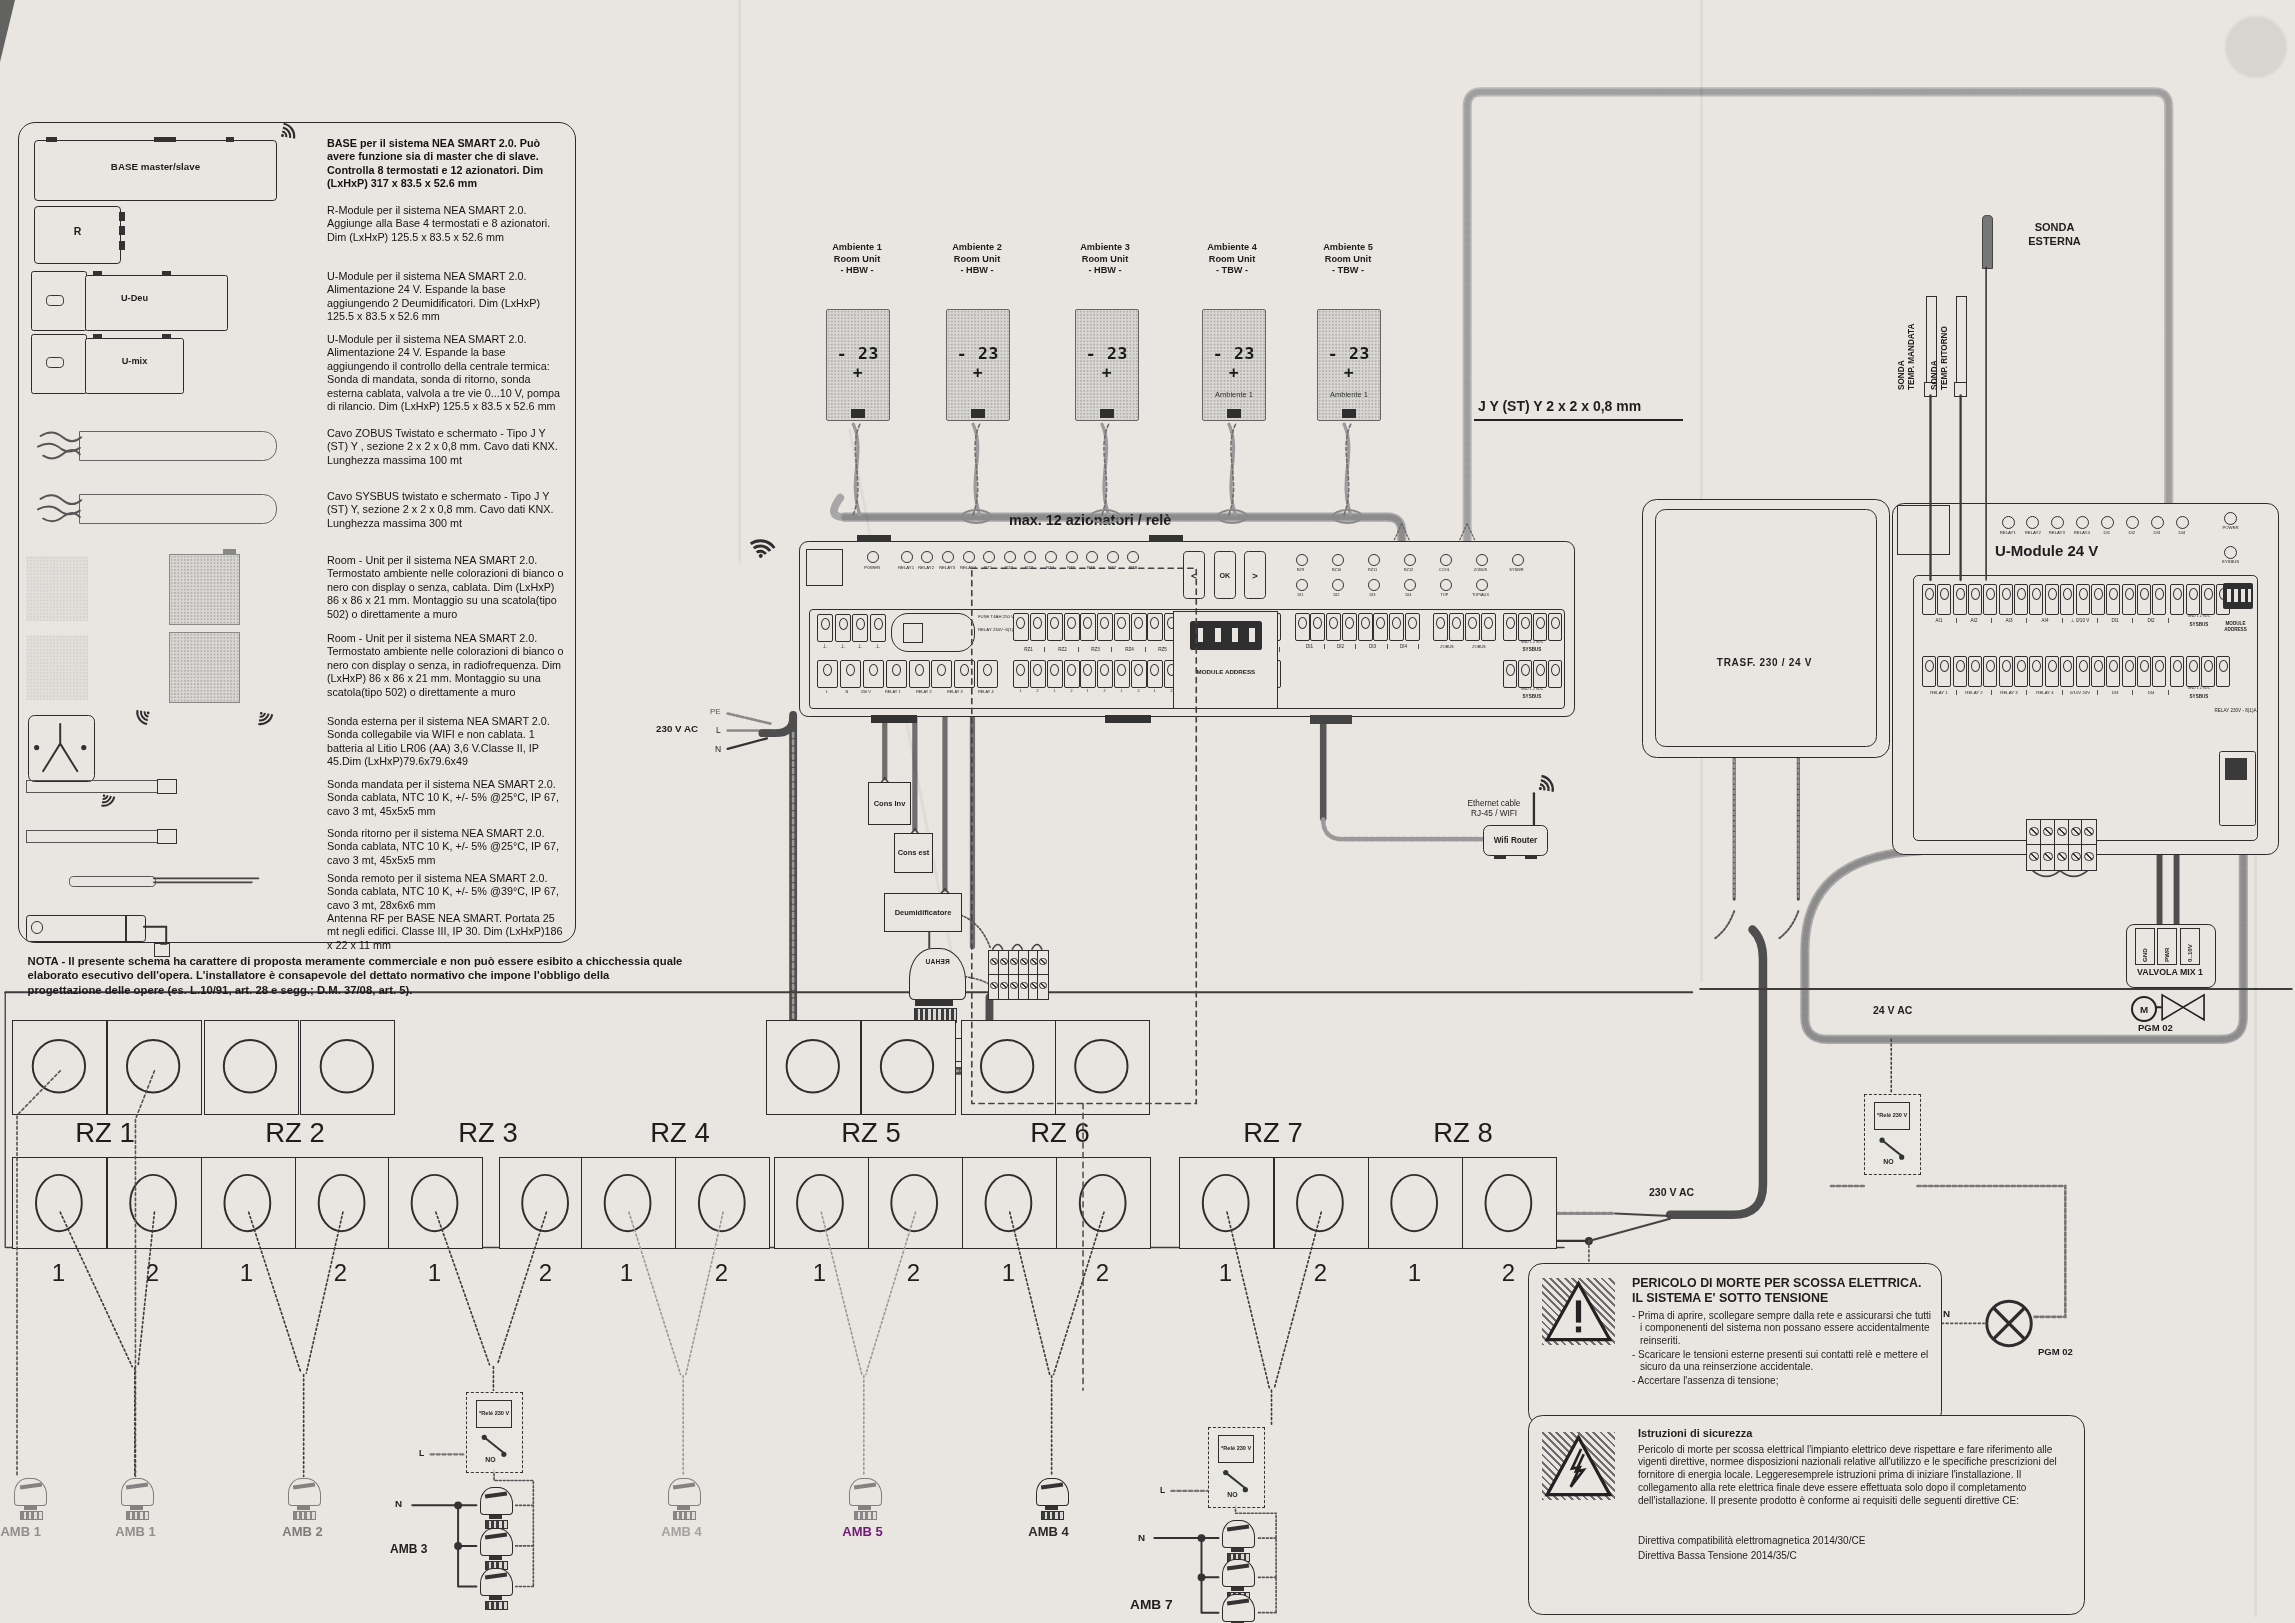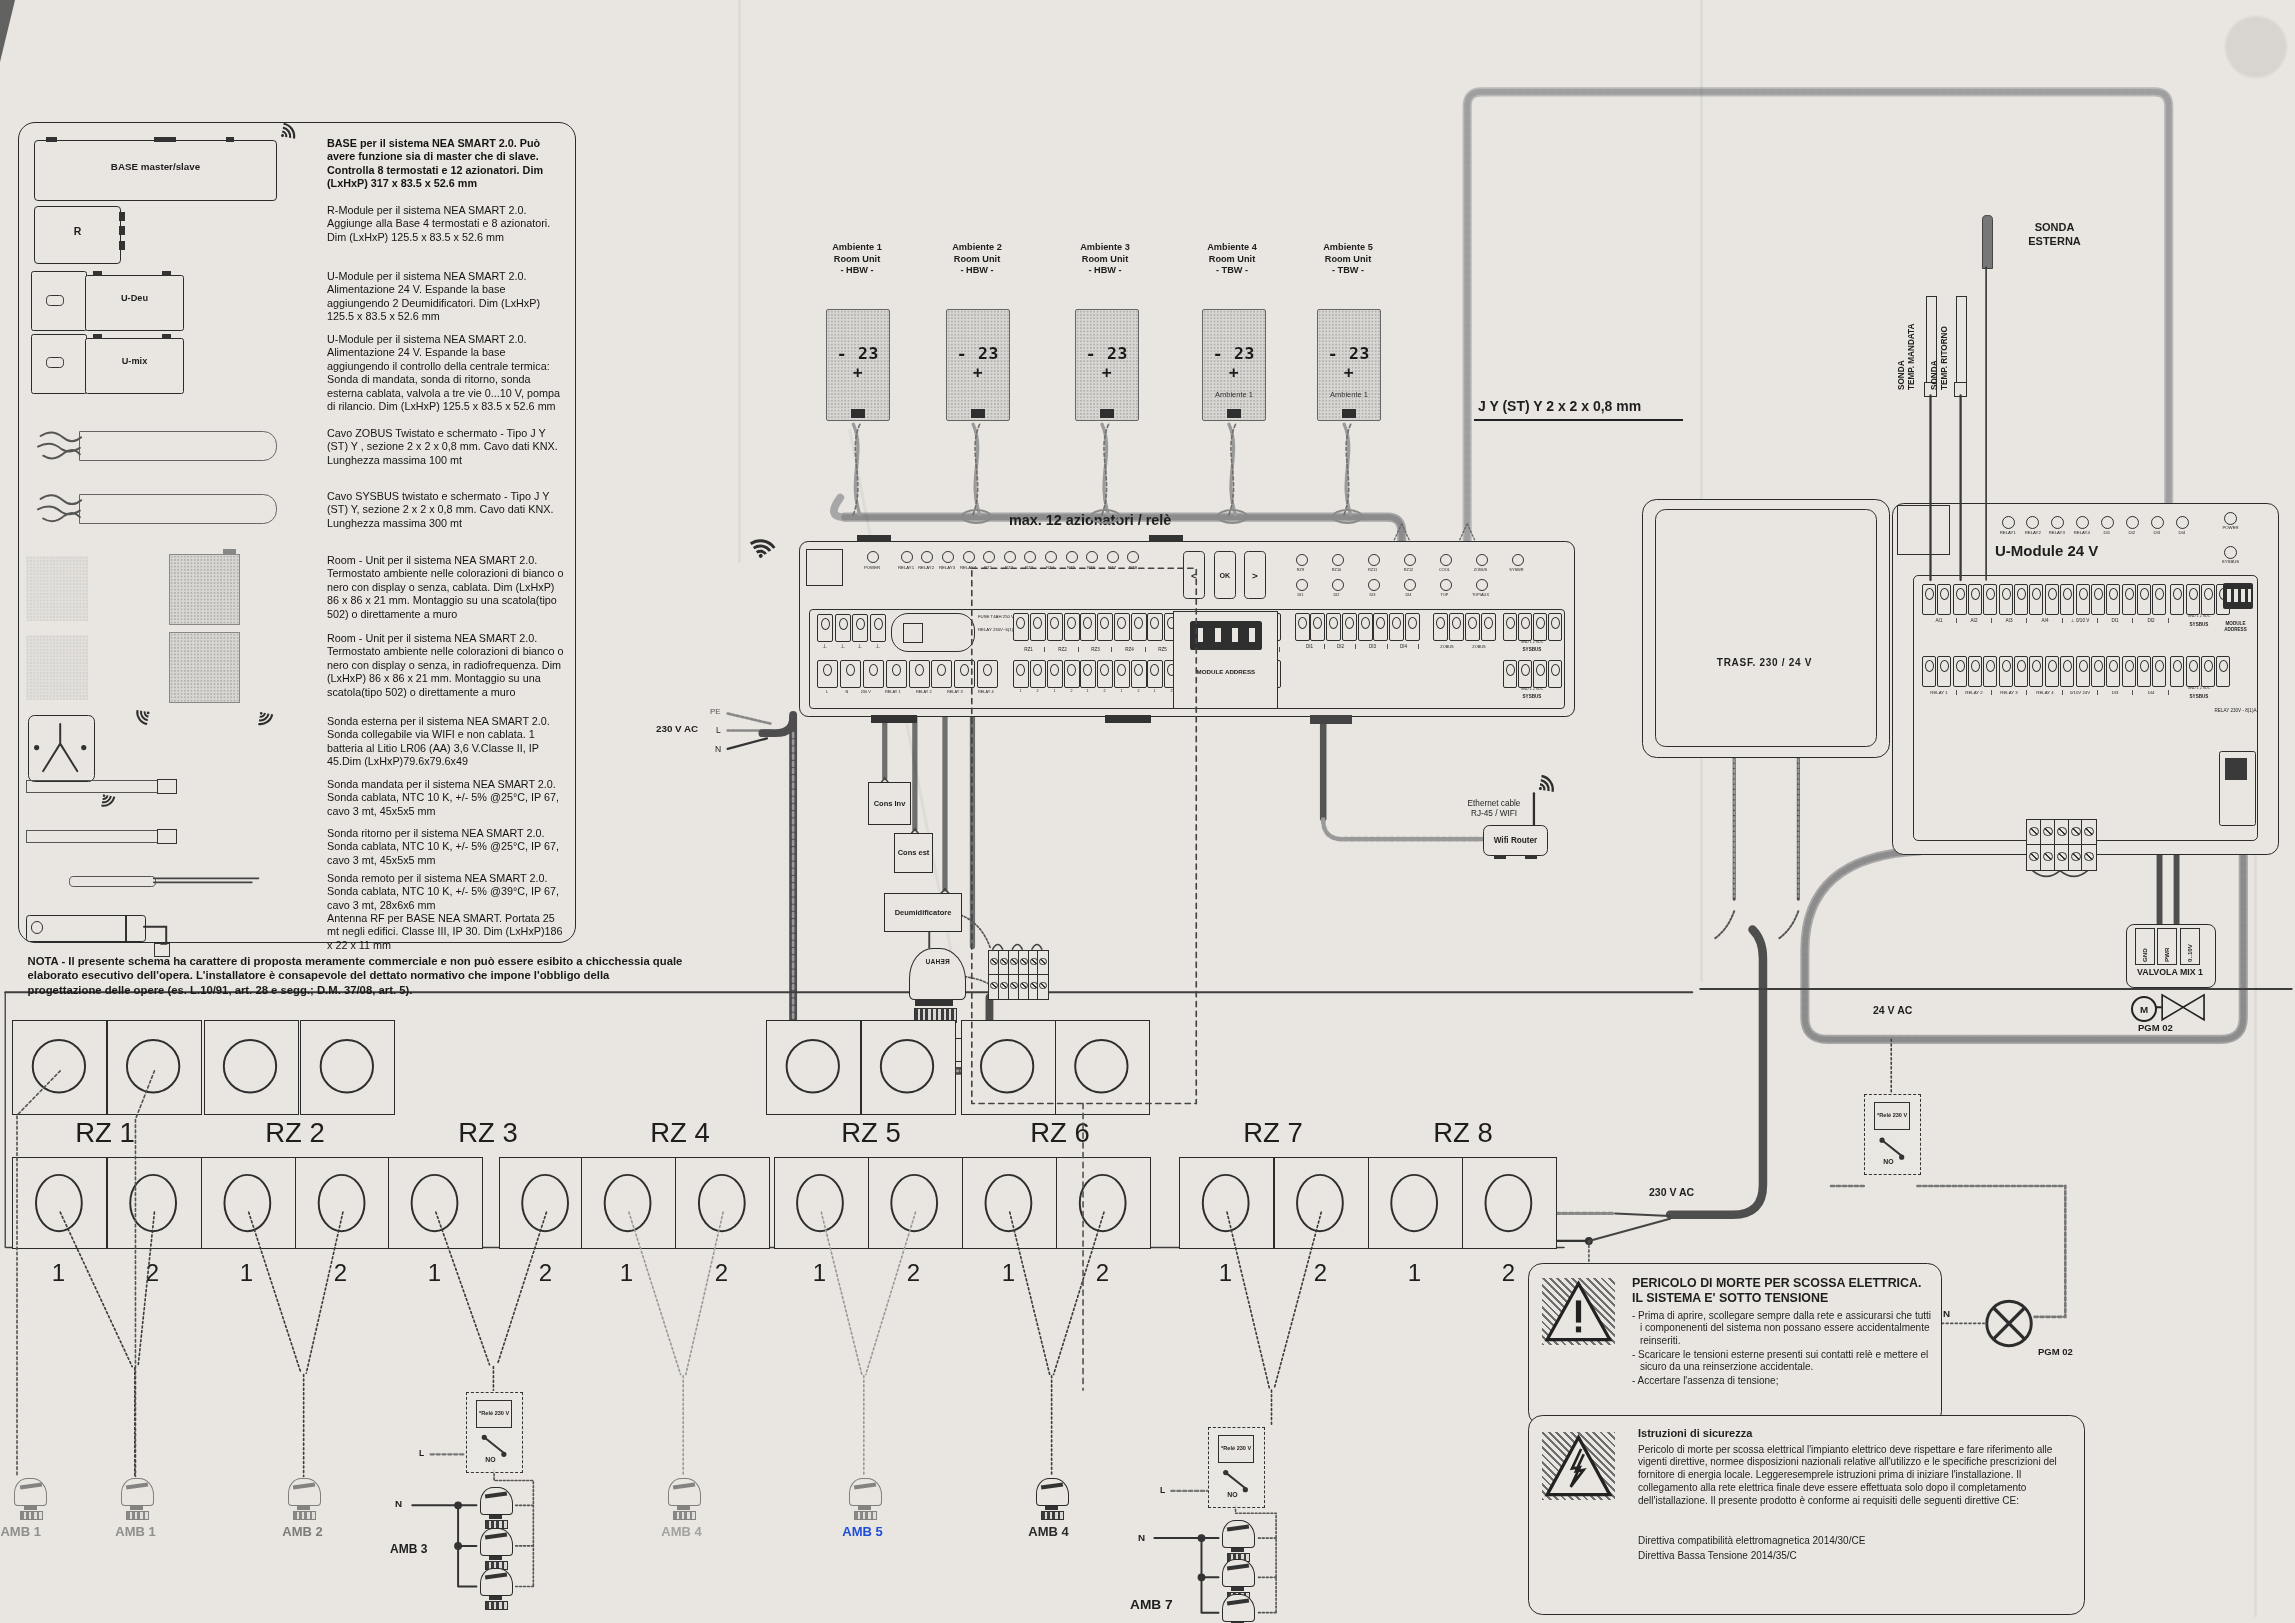--- a/index.html
+++ b/index.html
@@ -154,21 +154,21 @@
           <div class="abs " style="left:0;top:18.3px;width:85px;text-align:center;font-size:10.5px;font-weight:600;">R</div>
         </div>
         <div class="abs " style="left:119px;top:212px;width:5.9px;height:8.5px;background:#333;"></div>
         <div class="abs " style="left:119px;top:226px;width:5.9px;height:8.5px;background:#333;"></div>
         <div class="abs " style="left:119px;top:241px;width:5.9px;height:8.5px;background:#333;"></div>
       </div>
       <div class="abs " style="left:0;top:0;">
         <div class="abs legend-desc" style="left:327px;top:270px;width:241px;">U-Module per il sistema NEA SMART 2.0. Alimentazione 24 V. Espande la base aggiungendo 2 Deumidificatori. Dim (LxHxP) 125.5 x 83.5 x 52.6 mm</div>
         <div class="abs b paper" style="left:31px;top:271px;width:54px;height:58px;border-radius:2.6px;"></div>
         <div class="abs " style="left:46px;top:295px;width:15.7px;height:9.2px;border:1.3px solid #333;border-radius:4.6px;"></div>
-        <div class="abs b paper" style="left:85px;top:275px;width:97px;height:54px;border-radius:2.6px;">
+        <div class="abs b paper" style="left:85px;top:275px;width:97px;height:54px;border-radius:2.6px;padding-left:44px;">
           <div class="abs " style="left:0;top:17px;width:97px;text-align:center;font-size:9.2px;font-weight:600;">U-Deu</div>
         </div>
         <div class="abs " style="left:93px;top:271px;width:9.2px;height:5.2px;background:#333;"></div>
         <div class="abs " style="left:162px;top:271px;width:9.2px;height:5.2px;background:#333;"></div>
       </div>
       <div class="abs " style="left:0;top:0;">
         <div class="abs legend-desc" style="left:327px;top:333px;width:241px;">U-Module per il sistema NEA SMART 2.0. Alimentazione 24 V. Espande la base aggiungendo il controllo della centrale termica: Sonda di mandata, sonda di ritorno, sonda esterna cablata, valvola a tre vie 0...10 V, pompa di rilancio. Dim (LxHxP) 125.5 x 83.5 x 52.6 mm</div>
         <div class="abs b paper" style="left:31px;top:334px;width:54px;height:58px;border-radius:2.6px;"></div>
         <div class="abs " style="left:46px;top:357px;width:15.7px;height:9.2px;border:1.3px solid #333;border-radius:4.6px;"></div>
         <div class="abs b paper" style="left:85px;top:338px;width:97px;height:54px;border-radius:2.6px;">
@@ -934,21 +934,21 @@
       <div class="abs " style="left:11.8px;top:27.5px;width:13px;height:4.6px;background:#333;"></div>
       <div class="abs checker" style="left:7.9px;top:33px;width:21px;height:7.2px;border:0.7px solid #333;"></div>
     </div>
     <div class="abs " style="left:649px;top:1524px;width:65px;text-align:center;font-size:13px;font-weight:600;color:#a2a29e;">AMB 4</div>
     <div class="abs " style="left:846px;top:1478px;width:37px;height:41px;opacity:.55;">
       <div class="abs " style="left:2.6px;top:0;width:31px;height:26px;border:1.6px solid #2b2b2b;border-radius:40% 45% 3.9px 3.9px/55% 60% 3.9px 3.9px;background:#e9e6e1;overflow:hidden;"></div>
       <div class="abs " style="left:7.9px;top:5.9px;width:22px;height:3.9px;background:#333;transform:rotate(-8deg);"></div>
       <div class="abs " style="left:11.8px;top:27.5px;width:13px;height:4.6px;background:#333;"></div>
       <div class="abs checker" style="left:7.9px;top:33px;width:21px;height:7.2px;border:0.7px solid #333;"></div>
     </div>
-    <div class="abs " style="left:830px;top:1524px;width:65px;text-align:center;font-size:13px;font-weight:600;color:#1d4ed8;">AMB 5</div>
+    <div class="abs " style="left:830px;top:1524px;width:65px;text-align:center;font-size:13px;font-weight:600;color:#701a75;">AMB 5</div>
     <div class="abs " style="left:1033px;top:1478px;width:37px;height:41px;">
       <div class="abs " style="left:2.6px;top:0;width:31px;height:26px;border:1.6px solid #2b2b2b;border-radius:40% 45% 3.9px 3.9px/55% 60% 3.9px 3.9px;background:#e9e6e1;overflow:hidden;"></div>
       <div class="abs " style="left:7.9px;top:5.9px;width:22px;height:3.9px;background:#333;transform:rotate(-8deg);"></div>
       <div class="abs " style="left:11.8px;top:27.5px;width:13px;height:4.6px;background:#333;"></div>
       <div class="abs checker" style="left:7.9px;top:33px;width:21px;height:7.2px;border:0.7px solid #333;"></div>
     </div>
     <div class="abs " style="left:1016px;top:1524px;width:65px;text-align:center;font-size:13px;font-weight:600;color:#2a2a2a;">AMB 4</div>
     <div class="abs " style="left:477px;top:1487px;width:37px;height:41px;">
       <div class="abs " style="left:2.6px;top:0;width:31px;height:26px;border:1.6px solid #2b2b2b;border-radius:40% 45% 3.9px 3.9px/55% 60% 3.9px 3.9px;background:#e9e6e1;overflow:hidden;"></div>
       <div class="abs " style="left:7.9px;top:5.9px;width:22px;height:3.9px;background:#333;transform:rotate(-8deg);"></div>

